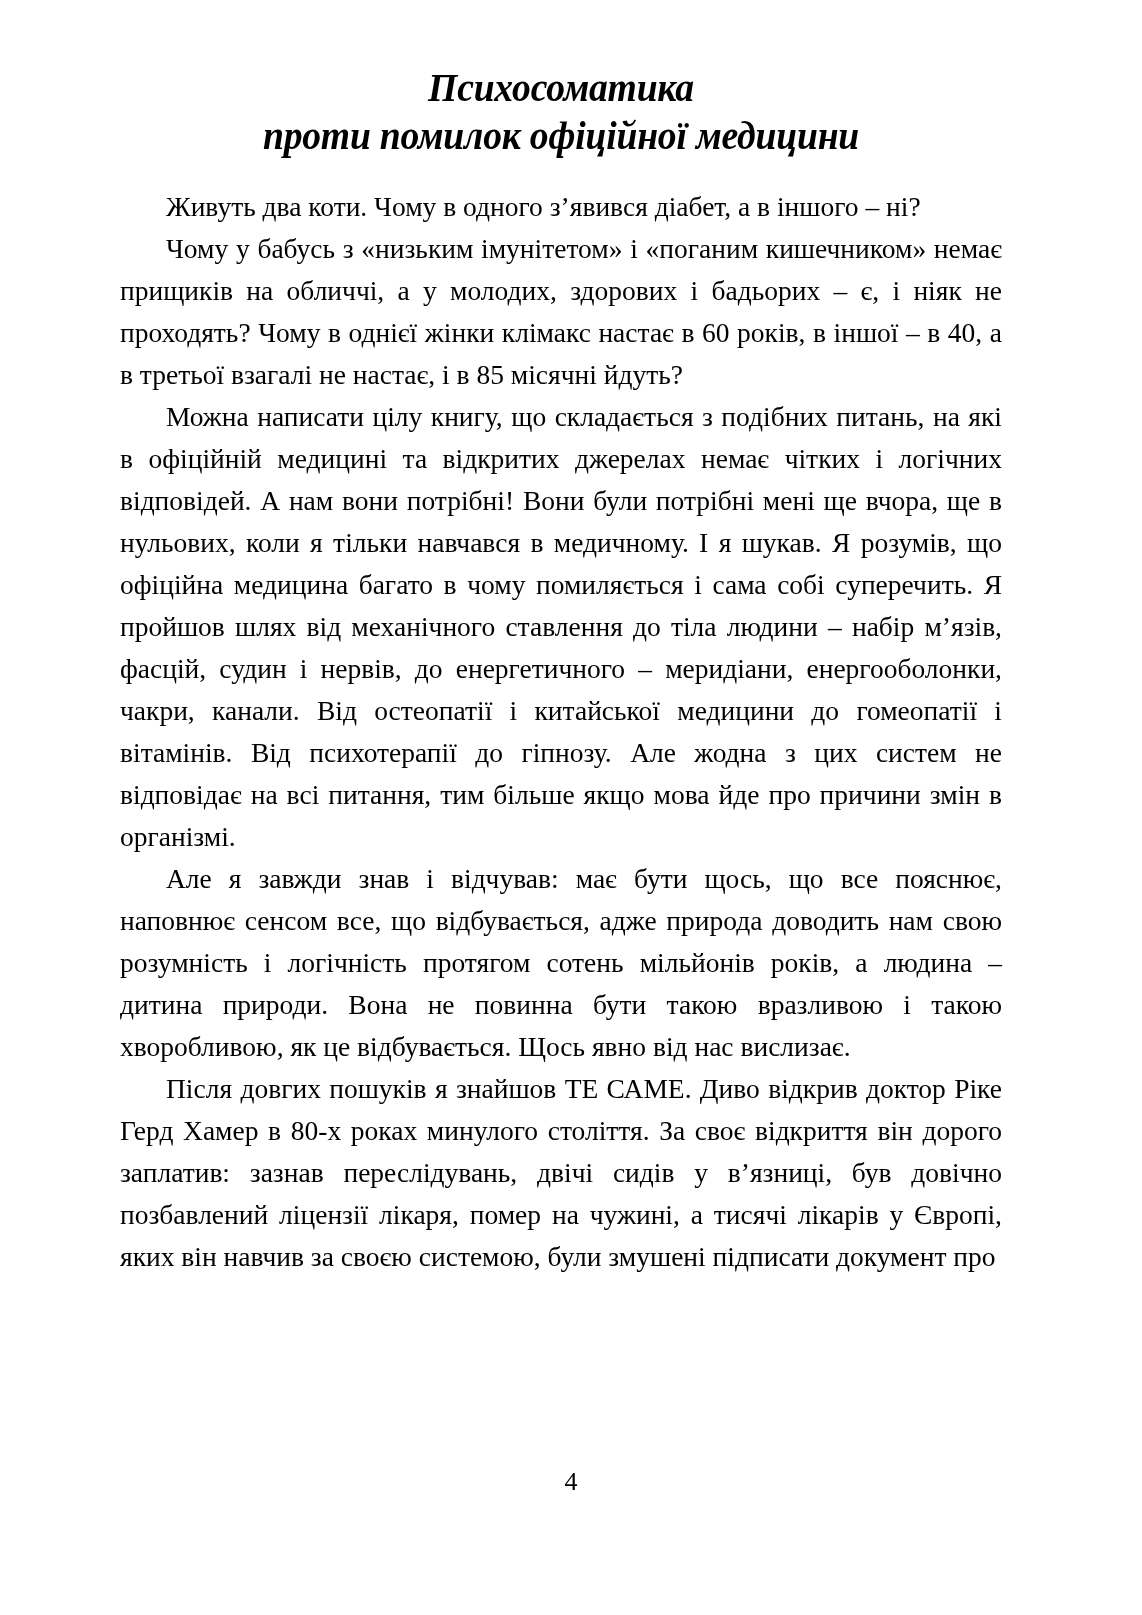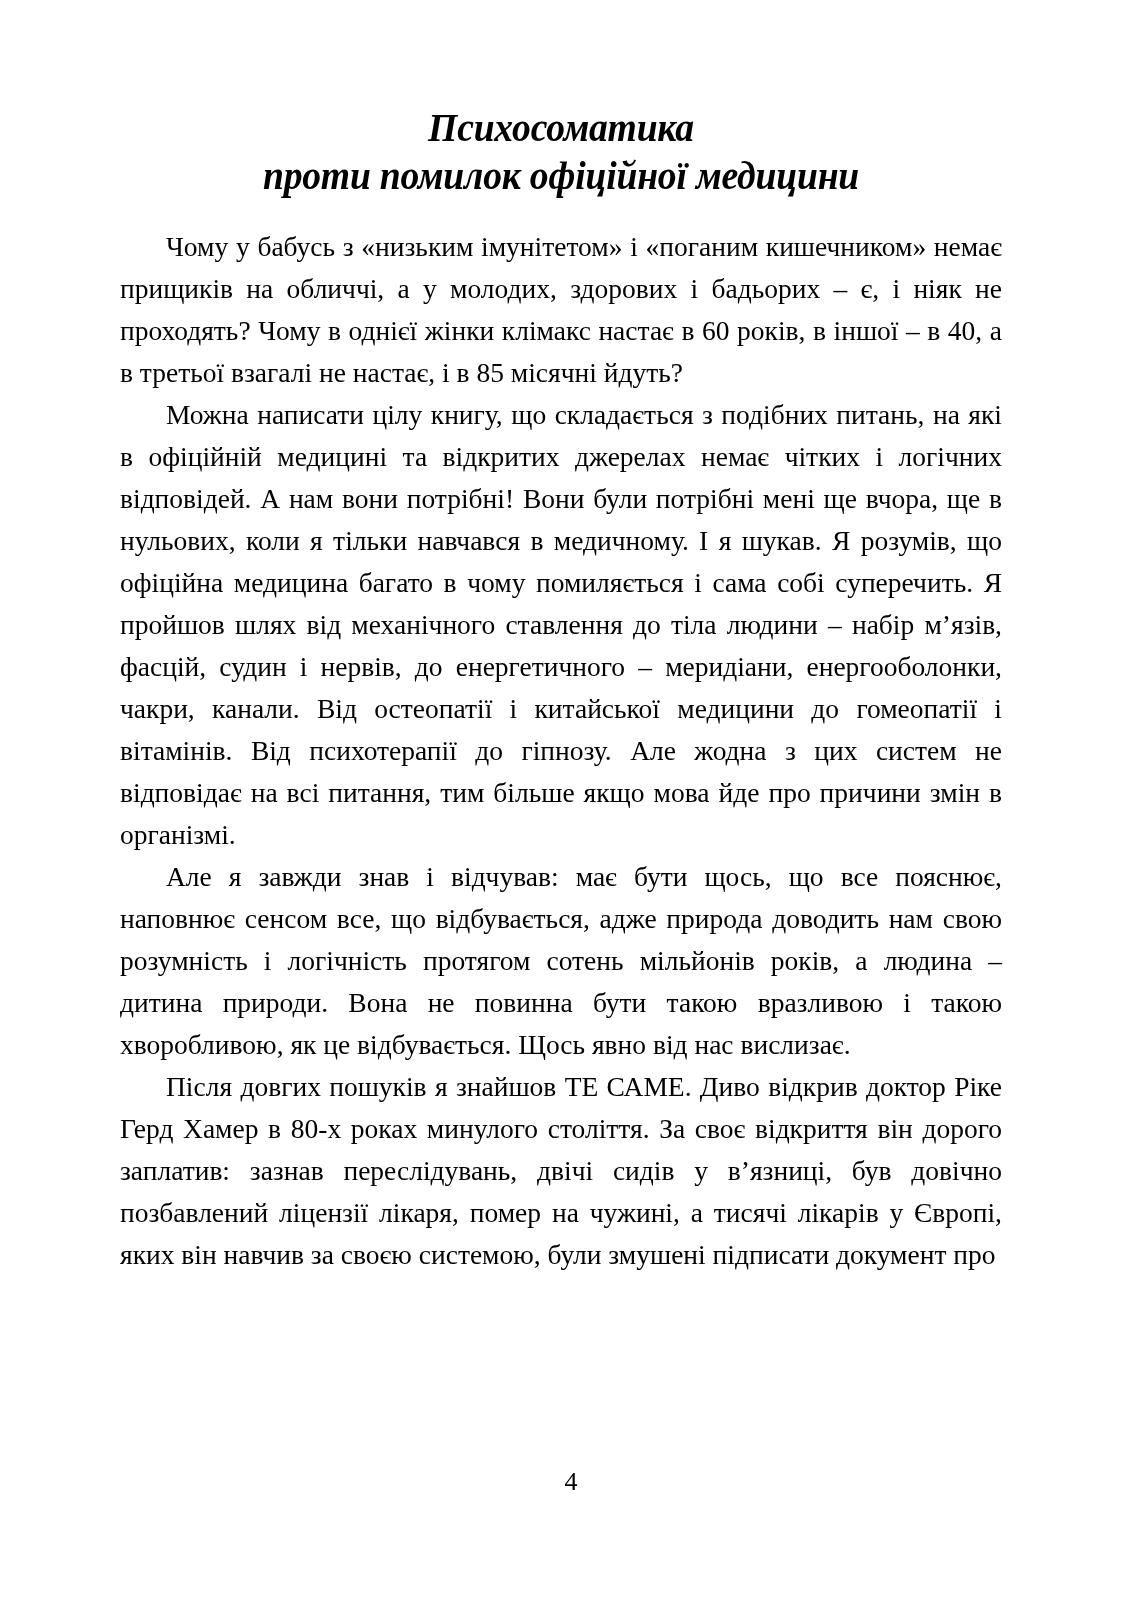--- a/index.html
+++ b/index.html
@@ -21,21 +21,21 @@
 
   .content {
     position: absolute;
     left: 120px;
     top: 0;
     width: 882px; 
   }
 
   
   .title-block {
-    padding-top: 104px;
+    padding-top: 64px;
     text-align: center;
     color: #000000;
   }
 
   .title-line {
     font-family: "Liberation Serif", "DejaVu Serif", serif;
     font-weight: bold;
     font-style: italic;
     font-size: 40px;
     line-height: 48px;
@@ -91,20 +91,21 @@
 <div class="page">
 
   <div class="content">
 
     <div class="title-block">
       <div class="title-line title-line-1">Психосоматика</div>
       <div class="title-line title-line-2">проти помилок офіційної медицини</div>
     </div>
 
     <div class="body-block">
+      <p>Живуть два коти. Чому в одного з’явився діабет, а в іншого – ні?</p>
       <p>Чому у бабусь з «низьким імунітетом» і «поганим кишечником» немає прищиків на обличчі, а у молодих, здорових і бадьорих – є, і ніяк не проходять? Чому в однієї жінки клімакс настає в 60 років, в іншої – в 40, а в третьої взагалі не настає, і в 85 місячні йдуть?</p>
       <p>Можна написати цілу книгу, що складається з подібних питань, на які в офіційній медицині та відкритих джерелах немає чітких і логічних відповідей. А нам вони потрібні! Вони були потрібні мені ще вчора, ще в нульових, коли я тільки навчався в медичному. І я шукав. Я розумів, що офіційна медицина багато в чому помиляється і сама собі суперечить. Я пройшов шлях від механічного ставлення до тіла людини – набір м’язів, фасцій, судин і нервів, до енергетичного – меридіани, енергооболонки, чакри, канали. Від остеопатії і китайської медицини до гомеопатії і вітамінів. Від психотерапії до гіпнозу. Але жодна з цих систем не відповідає на всі питання, тим більше якщо мова йде про причини змін в організмі.</p>
       <p>Але я завжди знав і відчував: має бути щось, що все пояснює, наповнює сенсом все, що відбувається, адже природа доводить нам свою розумність і логічність протягом сотень мільйонів років, а людина – дитина природи. Вона не повинна бути такою вразливою і такою хворобливою, як це відбувається. Щось явно від нас вислизає.</p>
       <p>Після довгих пошуків я знайшов ТЕ САМЕ. Диво відкрив доктор Ріке Герд Хамер в 80-х роках минулого століття. За своє відкриття він дорого заплатив: зазнав переслідувань, двічі сидів у в’язниці, був довічно позбавлений ліцензії лікаря, помер на чужині, а тисячі лікарів у Європі, яких він навчив за своєю системою, були змушені підписати документ про</p>
     </div>
 
   </div>
 
   <div class="folio">4</div>
 

